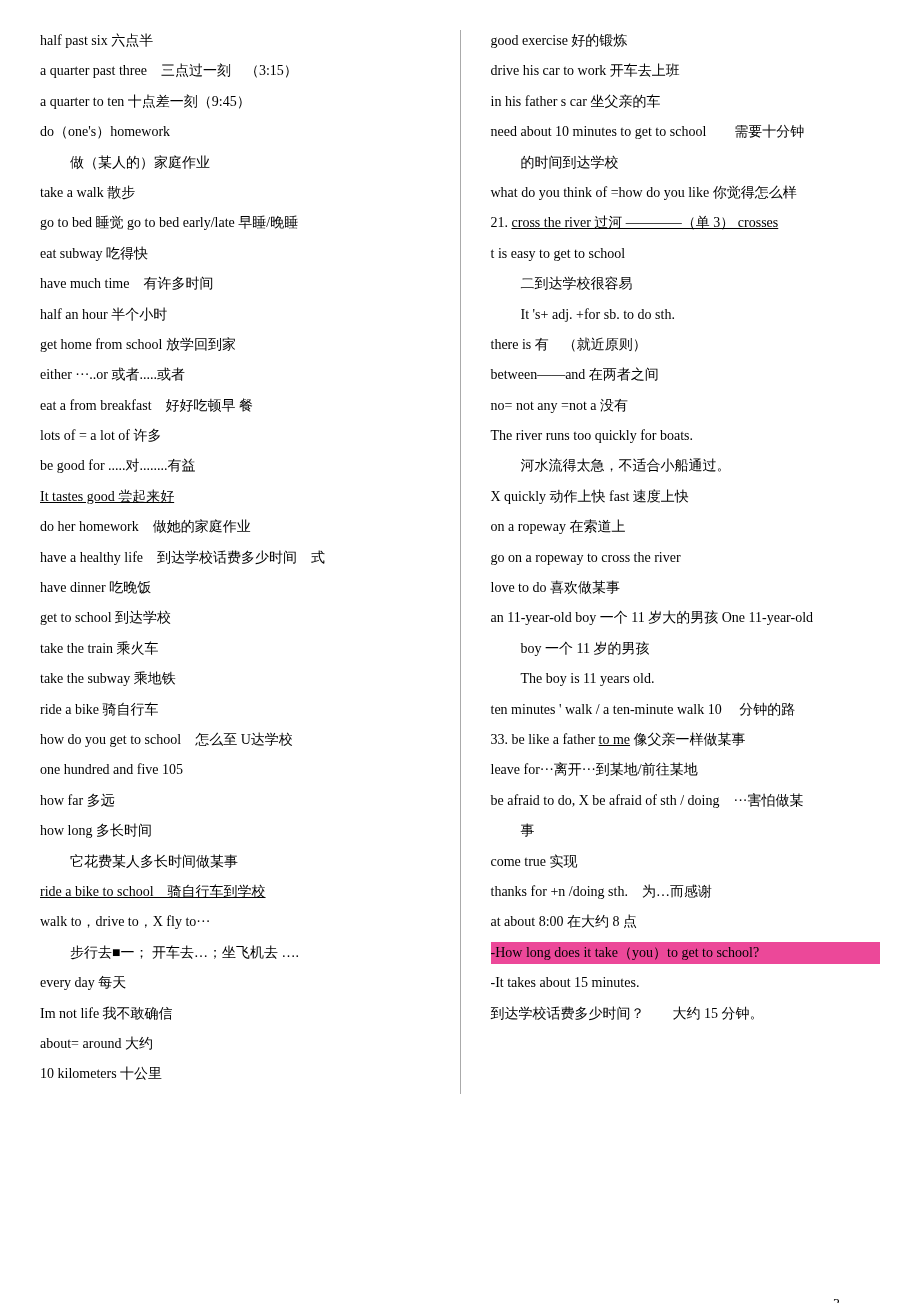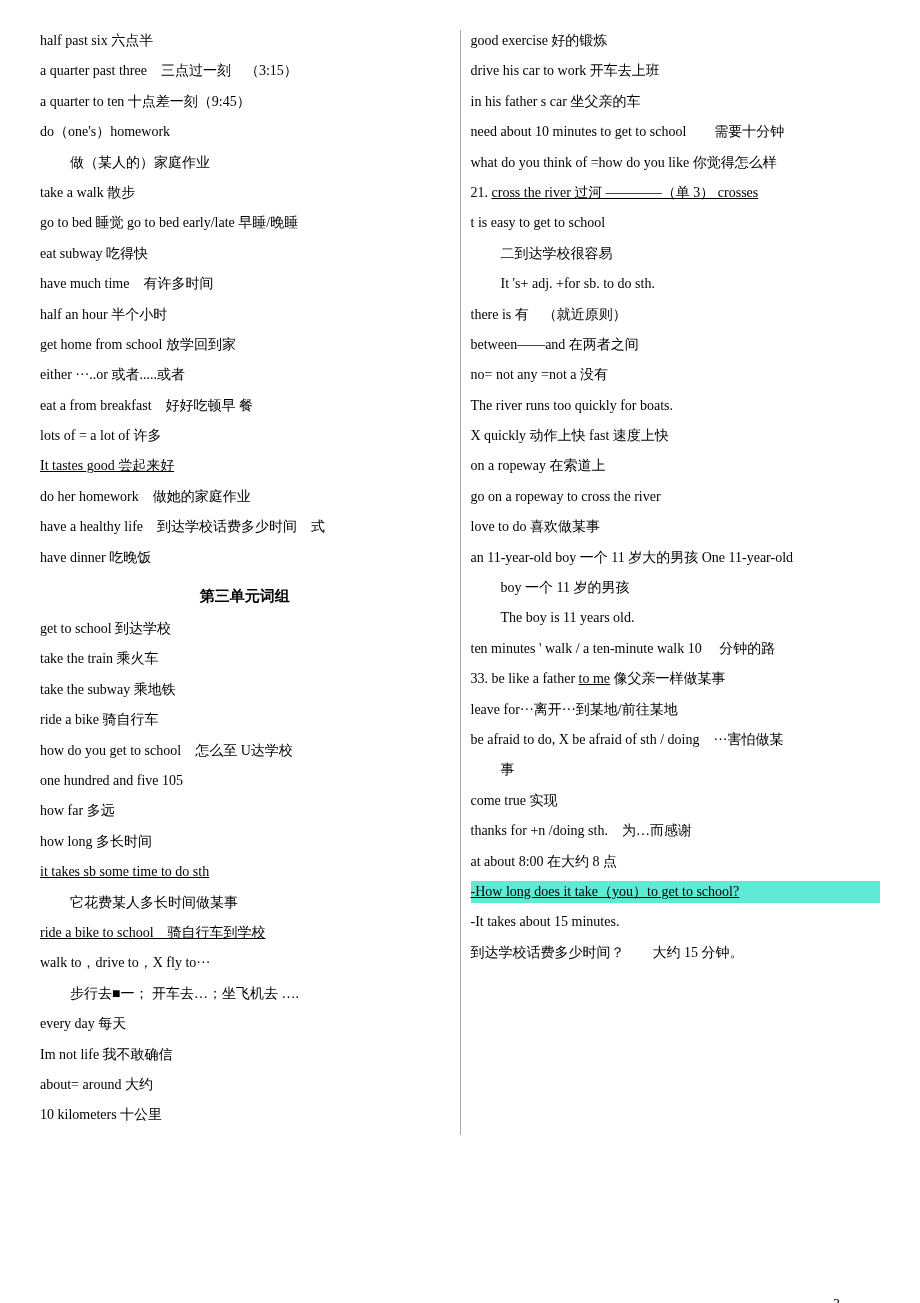--- a/index.html
+++ b/index.html
@@ -11,20 +11,21 @@
       background: #fff;
       font-family: 'Times New Roman', serif;
       font-size: 14px;
       color: #000;
       width: 920px;
       min-height: 1303px;
       padding: 30px 40px;
     }
     .page-container {
       display: flex;
+      gap: 20px;
       width: 100%;
     }
     .column {
       flex: 1;
       min-width: 0;
     }
     .divider {
       width: 1px;
       background: #aaa;
       margin: 0 10px;
@@ -40,22 +41,21 @@
     .section-title {
       text-align: center;
       font-size: 15px;
       font-weight: bold;
       margin: 18px 0 12px 0;
     }
     .indent {
       padding-left: 30px;
     }
     .highlight {
-      background: #5eead4;
-      text-decoration: underline;
+      background: #ec4899;
     }
     .page-number {
       position: absolute;
       bottom: 20px;
       right: 40px;
       font-size: 14px;
     }
   </style>
 </head>
 <body>
@@ -101,34 +101,36 @@
         <div class="item">
           <span>either ···..or 或者.....或者</span>
         </div>
         <div class="item">
           <span>eat a from breakfast　好好吃顿早 餐</span>
         </div>
         <div class="item">
           <span>lots of = a lot of 许多</span>
         </div>
         <div class="item">
+          <span>be good for .....对........有益</span>
+        </div>
+        <div class="item">
           <span class="underline">It tastes good 尝起来好</span>
         </div>
         <div class="item">
           <span>do her homework　做她的家庭作业</span>
         </div>
         <div class="item">
           <span>have a healthy life　到达学校话费多少时间　式</span>
         </div>
         <div class="item">
           <span>have dinner 吃晚饭</span>
         </div>
       </div>
 
-      <div class="section-title">第三单元词组</div>
 
       <div>
         <div class="item">
           <span>get to school 到达学校</span>
         </div>
         <div class="item">
           <span>take the train 乘火车</span>
         </div>
         <div class="item">
           <span>take the subway 乘地铁</span>
@@ -140,23 +142,20 @@
           <span>how do you get to school　怎么至 U达学校</span>
         </div>
         <div class="item">
           <span>one hundred and five 105</span>
         </div>
         <div class="item">
           <span>how far 多远</span>
         </div>
         <div class="item">
           <span>how long 多长时间</span>
-        </div>
-        <div class="item">
-          <span class="underline">it takes sb some time to do sth</span>
         </div>
         <div class="item indent">
           <span>它花费某人多长时间做某事</span>
         </div>
         <div class="item">
           <span class="underline">ride a bike to school　骑自行车到学校</span>
         </div>
         <div class="item">
           <span>walk to，drive to，X fly to···</span>
         </div>
@@ -186,20 +185,23 @@
       </div>
       <div class="item">
         <span>drive his car to work 开车去上班</span>
       </div>
       <div class="item">
         <span>in his father s car 坐父亲的车</span>
       </div>
       <div class="item">
         <span>need about 10 minutes to get to school　　需要十分钟</span>
       </div>
+      <div class="item indent">
+        <span>的时间到达学校</span>
+      </div>
       <div class="item">
         <span>what do you think of =how do you like 你觉得怎么样</span>
       </div>
       <div class="item">
         <span>21. </span><span class="underline">cross the river 过河 ————（单 3） crosses</span>
       </div>
       <div class="item">
         <span>t is easy to get to school</span>
       </div>
       <div class="item indent">
@@ -212,20 +214,23 @@
         <span>there is 有　（就近原则）</span>
       </div>
       <div class="item">
         <span>between——and 在两者之间</span>
       </div>
       <div class="item">
         <span>no= not any =not a 没有</span>
       </div>
       <div class="item">
         <span>The river runs too quickly for boats.</span>
+      </div>
+      <div class="item indent">
+        <span>河水流得太急，不适合小船通过。</span>
       </div>
       <div class="item">
         <span>X quickly 动作上快 fast 速度上快</span>
       </div>
       <div class="item">
         <span>on a ropeway 在索道上</span>
       </div>
       <div class="item">
         <span>go on a ropeway to cross the river</span>
       </div>

